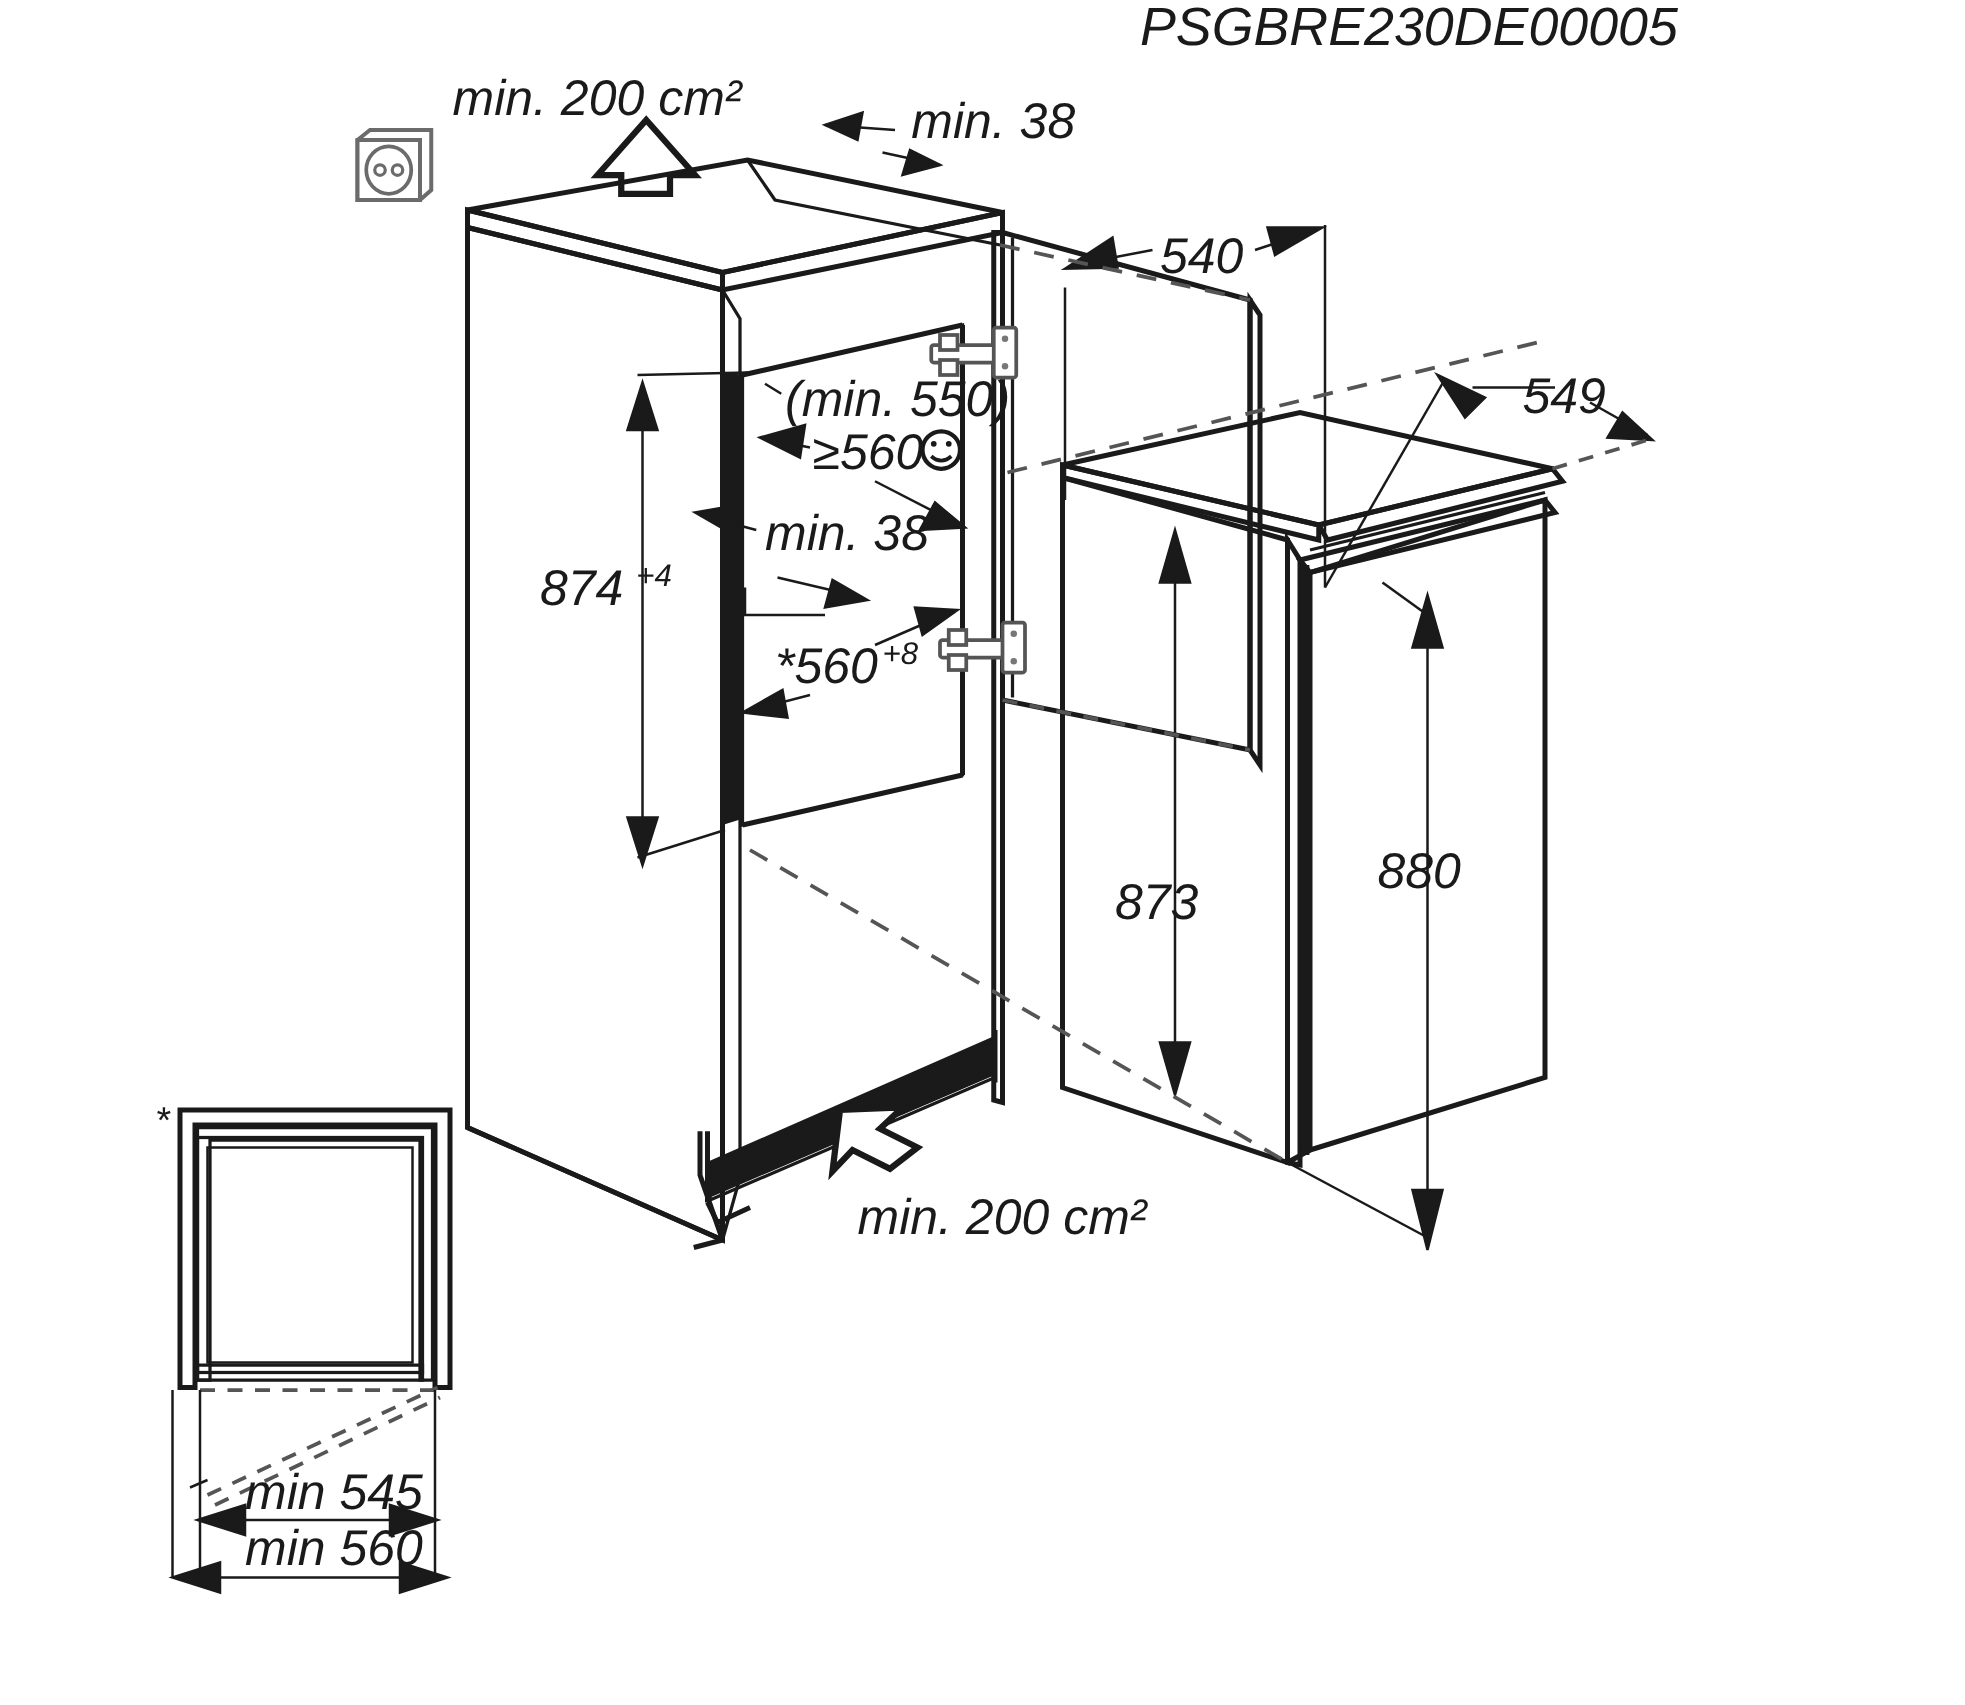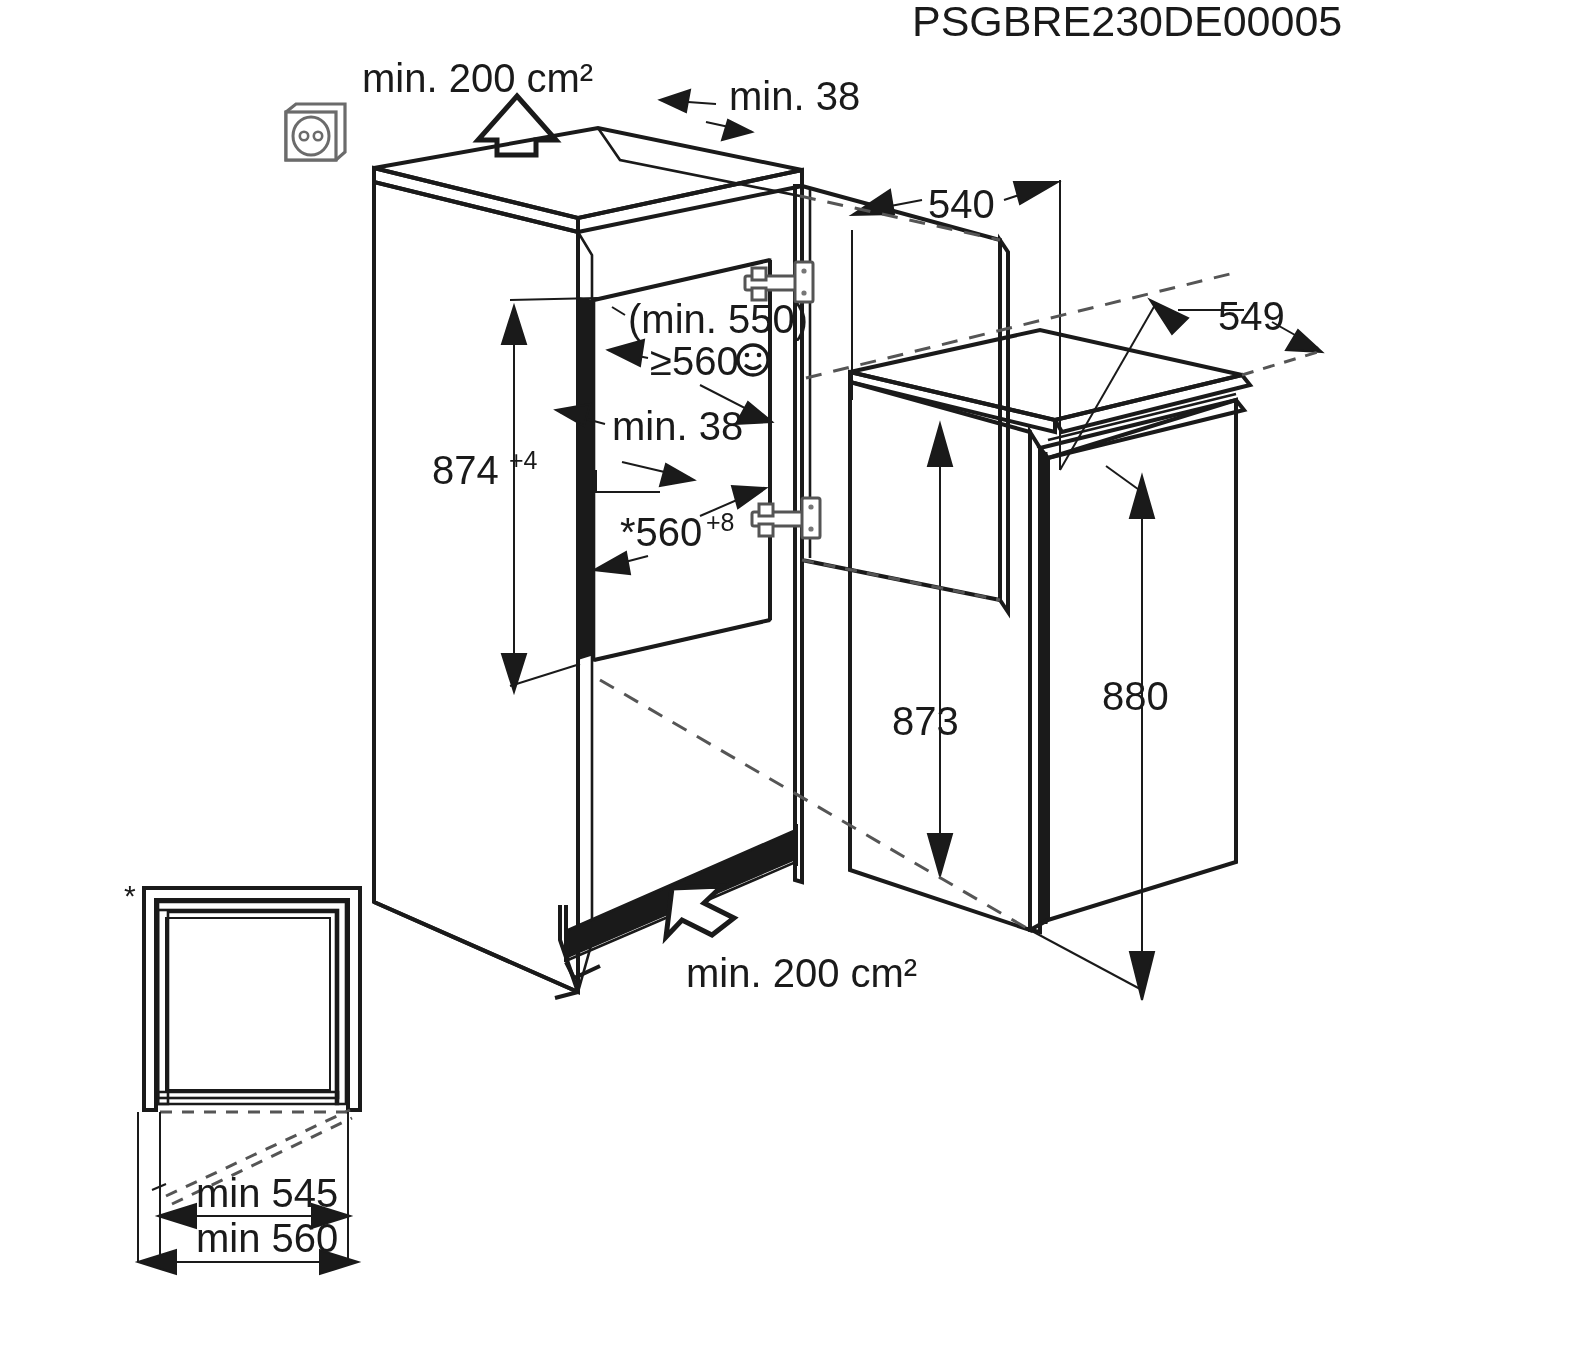--- a/index.html
+++ b/index.html
@@ -11,20 +11,21 @@
     width: 1572px;
     height: 1364px;
     font-family: "Liberation Sans", sans-serif;
     overflow: hidden;
     position: relative;
   }
   #diagram-root {
     width: 1572px;
     height: 1364px;
     position: relative;
+    font-style: italic;
   }
   svg { display: block; }
   text {
     font-family: "Liberation Sans", sans-serif;
     fill: #1a1a1a;
   }
   .dim-label { font-size: 40px; }
   .dim-label-sup { font-size: 25px; }
   .title-label { font-size: 43px; }
   .small-star { font-size: 30px; }

